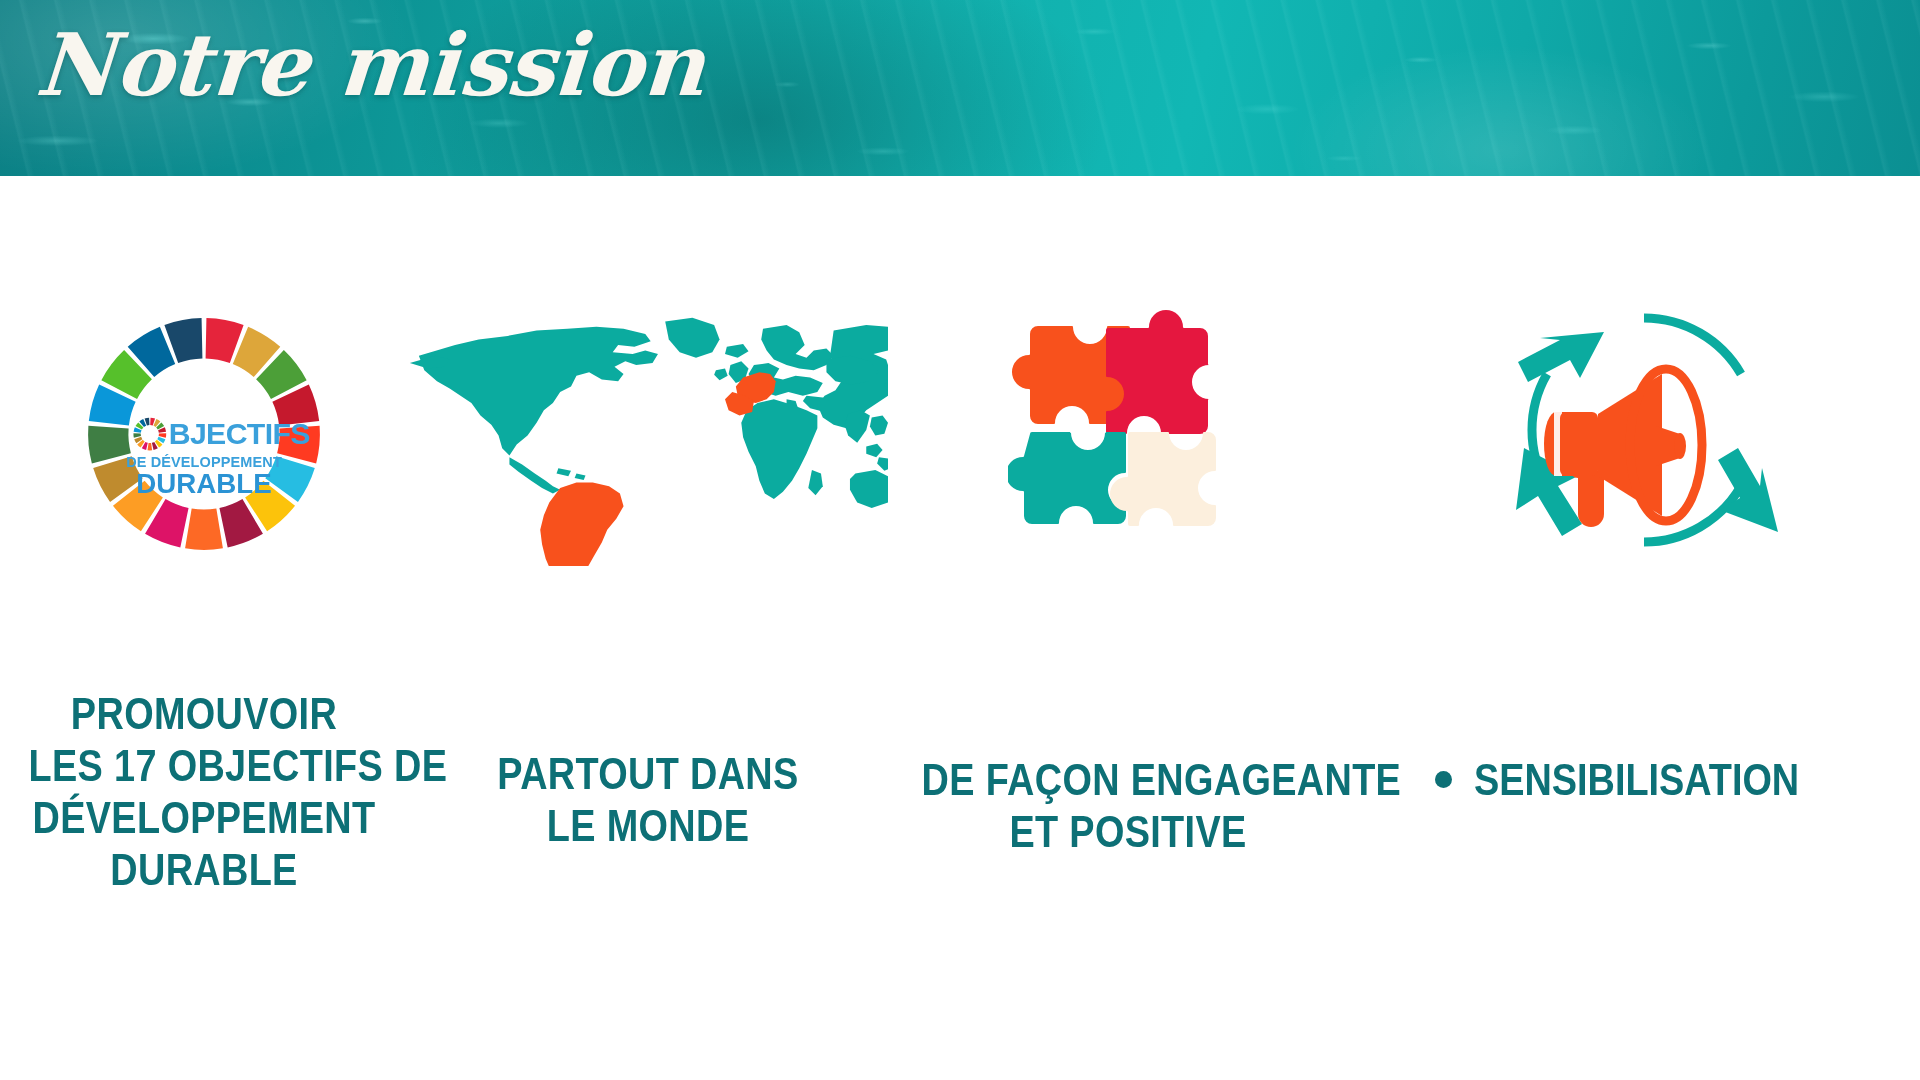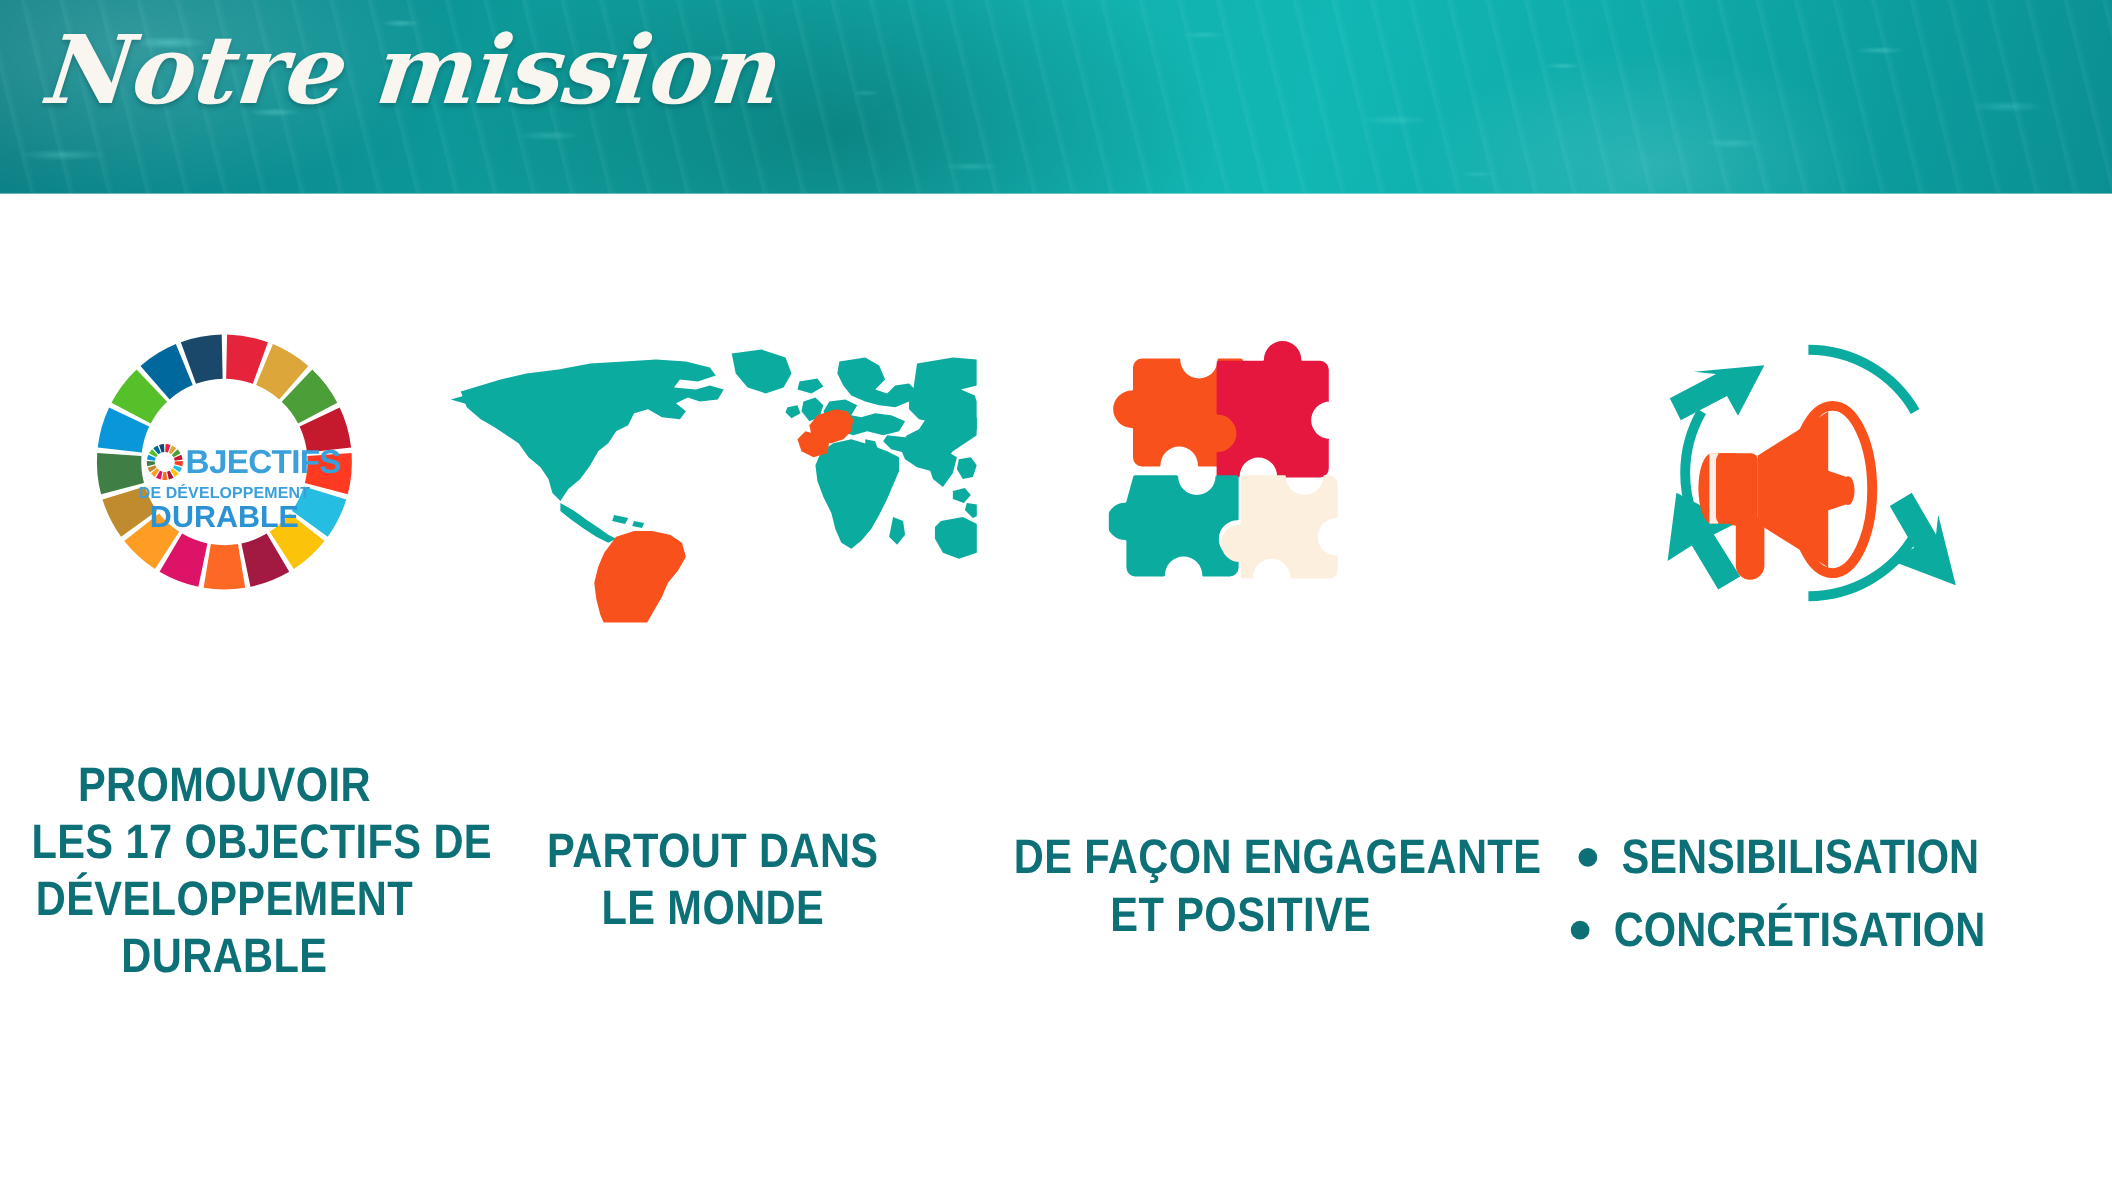--- a/index.html
+++ b/index.html
@@ -118,39 +118,39 @@
     font-weight: 700;
     font-size: 44px;
     line-height: 1.18;
     letter-spacing: .4px;
     transform: scaleX(.86);
     transform-origin: center top;
   }
   .caption .ln { display: block; white-space: nowrap; }
 
   
-  .icon-sdg   { top: 118px; }
+  .icon-sdg   { top: 132px; }
   .icon-map   { top: 120px; }
   .icon-puz   { top: 130px; }
   .icon-mega  { top: 120px; }
 
   .cap-1 { top: 512px; }
   .cap-2 { top: 572px; }
   .cap-3 { top: 578px; }
 
   
   .bullet-list {
     position: absolute;
     top: 578px;
     left: 0;
     width: 100%;
     display: flex;
     flex-direction: column;
     align-items: center;
-    gap: 14px;
+    gap: 0;
   }
   .bullet-row {
     display: flex;
     align-items: center;
     gap: 22px;
     color: #0d7076;
     font-family: "Liberation Sans Narrow", "Liberation Sans", sans-serif;
     font-weight: 700;
     font-size: 44px;
     line-height: 1.18;
@@ -379,21 +379,17 @@
 
             <ellipse cx="172" cy="149" rx="36" ry="76" fill="none" stroke="#f8511c" stroke-width="9"></ellipse>
           </g>
         </svg>
       </div>
       <div class="bullet-list">
         <div class="bullet-row">
           <span class="dot"></span>
           <span class="txt">SENSIBILISATION</span>
         </div>
-        <div class="bullet-row">
-          <span class="dot"></span>
-          <span class="txt">CONCRÉTISATION</span>
-        </div>
       </div>
     </div>
 
   </div>
 </div>
 
 </body></html>

